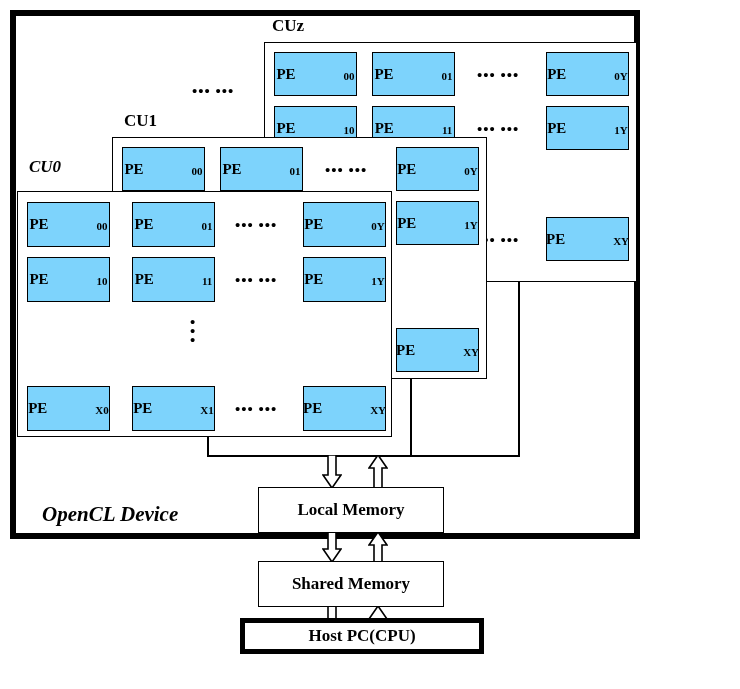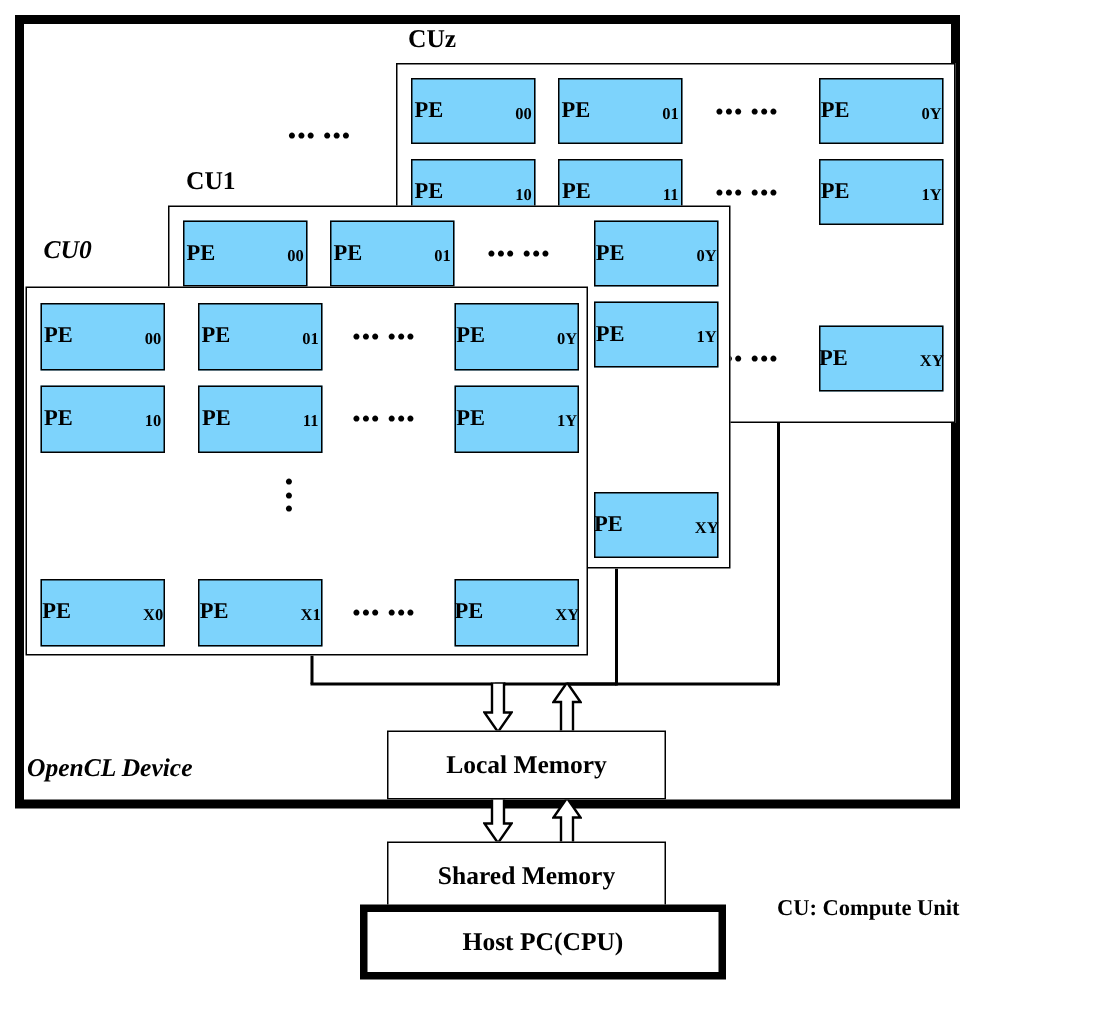--- a/index.html
+++ b/index.html
@@ -21,24 +21,24 @@
   
   .device-frame {
     position: absolute;
     left: 10px; top: 10px;
     width: 630px; height: 529px;
     border: 6px solid #000;
     background: transparent;
   }
   .device-label {
     position: absolute;
-    left: 18px; top: 502px;
+    left: 42px; top: 502px;
     font-style: italic;
     font-weight: bold;
-    font-size: 17px;
+    font-size: 21px;
     color: #000;
     white-space: nowrap;
   }
 
   
   .cu-panel {
     position: absolute;
     border: 1.6px solid #000;
     background: #ffffff;
   }
@@ -112,21 +112,21 @@
     justify-content: center;
     font-weight: bold;
     font-size: 17px;
     color: #000;
     z-index: 30;
   }
   #local-memory  { left: 258px; top: 487px; width: 186px; height: 46px; }
   #shared-memory { left: 258px; top: 561px; width: 186px; height: 46px; }
   #host-pc {
     position: absolute;
-    left: 240px; top: 603px; width: 244px; height: 50px;
+    left: 240px; top: 618px; width: 244px; height: 36px;
     border: 5px solid #000;
     background: #ffffff;
     display: flex;
     align-items: center;
     justify-content: center;
     font-weight: bold;
     font-size: 17px;
     color: #000;
     z-index: 30;
   }
@@ -299,16 +299,15 @@
   </svg>
   <svg class="arrow" style="left:368px; top:606px;" width="20" height="30" viewBox="0 0 20 30">
     <polygon points="10,0 19,13 14,13 14,29 6,29 6,13 1,13" fill="#ffffff" stroke="#000000" stroke-width="1.6"></polygon>
   </svg>
 
   <div class="mem-box" id="shared-memory">Shared Memory</div>
   <div class="mem-box" id="local-memory">Local Memory</div>
   <div id="host-pc">Host PC(CPU)</div>
 
   <div class="legend">
-    <div>CU: Compute Unit</div>
   </div>
 
 </div>
 
 </body></html>

